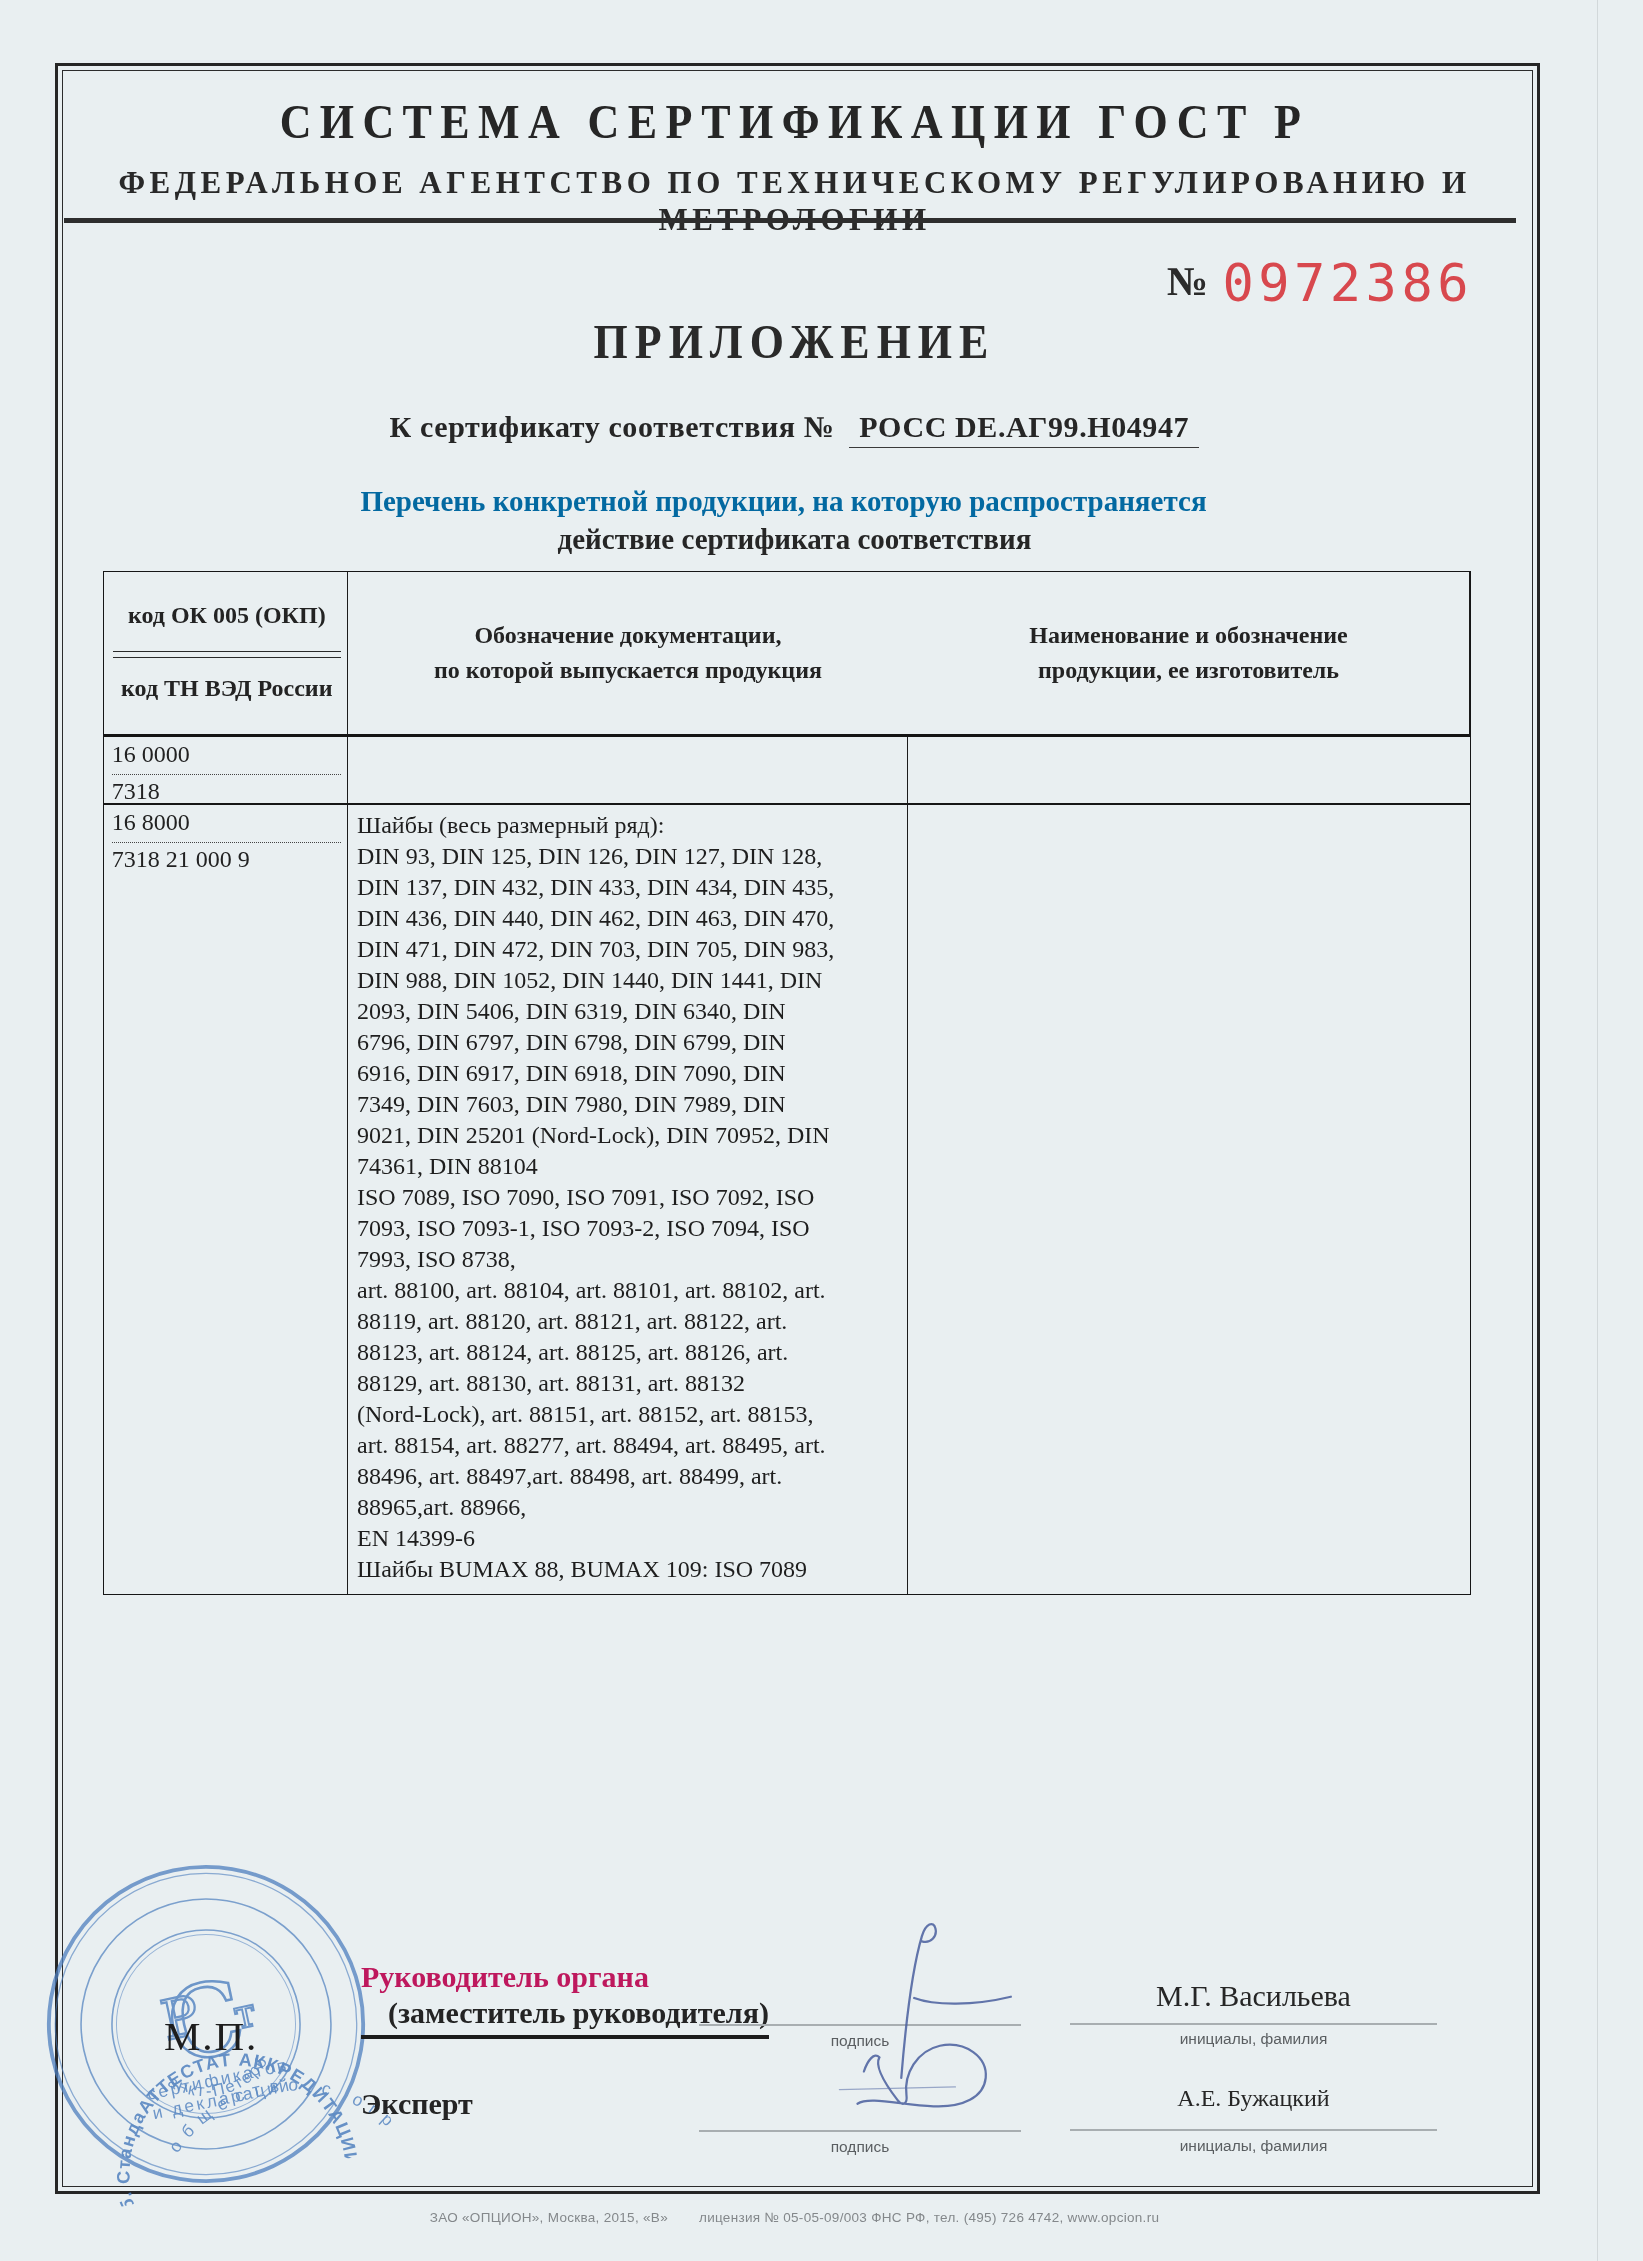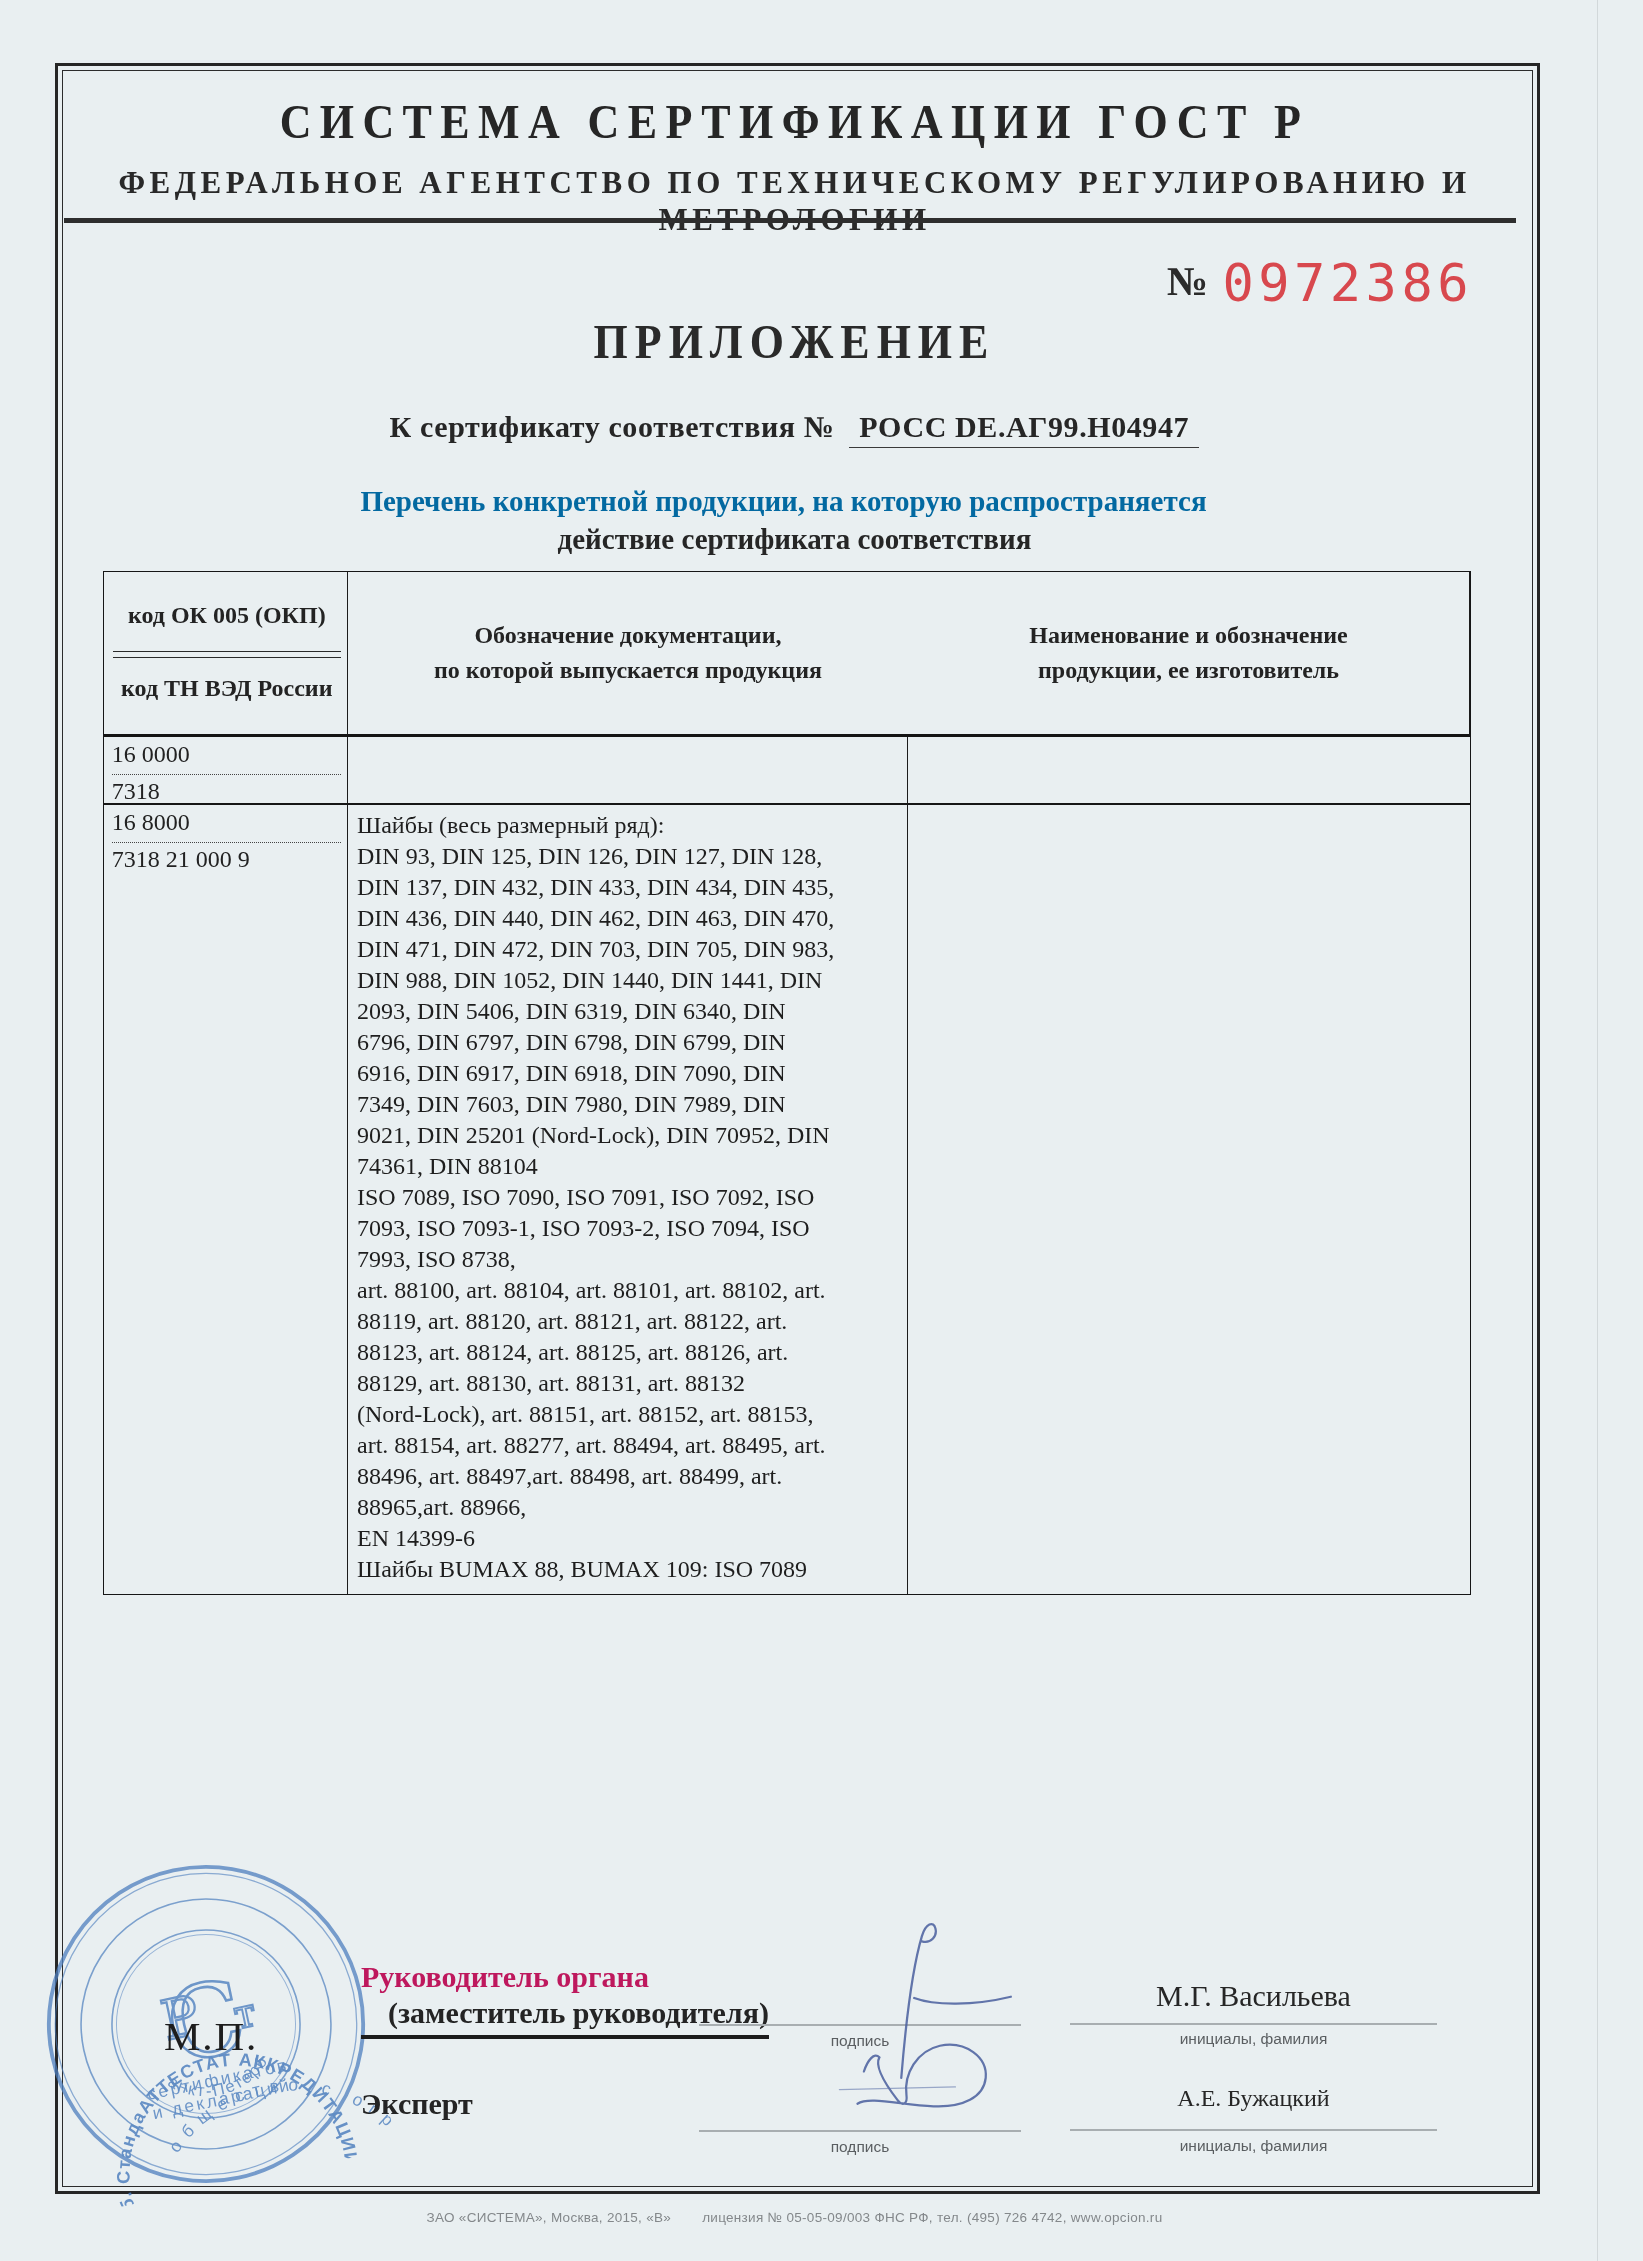--- a/index.html
+++ b/index.html
@@ -275,16 +275,16 @@
 <svg class="abs sig-ink" viewBox="0 0 2550 3508">
   <g fill="none" stroke="#4a5f9e" stroke-width="3.5" stroke-linecap="round" opacity="0.85">
     <path d="M 1398 3224 C 1404 3150 1414 3058 1430 3004 C 1436 2984 1448 2980 1451 2992 C 1454 3004 1444 3016 1430 3012"></path>
     <path d="M 1418 3100 C 1450 3112 1510 3112 1568 3098"></path>
     <path d="M 1340 3214 C 1346 3196 1356 3184 1364 3192 C 1356 3206 1372 3232 1392 3258 C 1400 3268 1408 3266 1406 3250 C 1402 3218 1422 3182 1458 3174 C 1498 3166 1532 3192 1529 3224 C 1526 3254 1494 3270 1448 3268 C 1398 3266 1348 3252 1330 3264"></path>
     <path d="M 1302 3242 L 1482 3238" stroke-width="2" opacity="0.6"></path>
   </g>
 </svg>
 
 <div class="abs footer">
-  <span>ЗАО «СИСТЕМА», Москва, 2015, «В»</span>
+  <span>ЗАО «ОПЦИОН», Москва, 2015, «В»</span>
   <span>лицензия № 05-05-09/003 ФНС РФ, тел. (495) 726 4742, www.opcion.ru</span>
 </div>
 
 
 </body></html>

